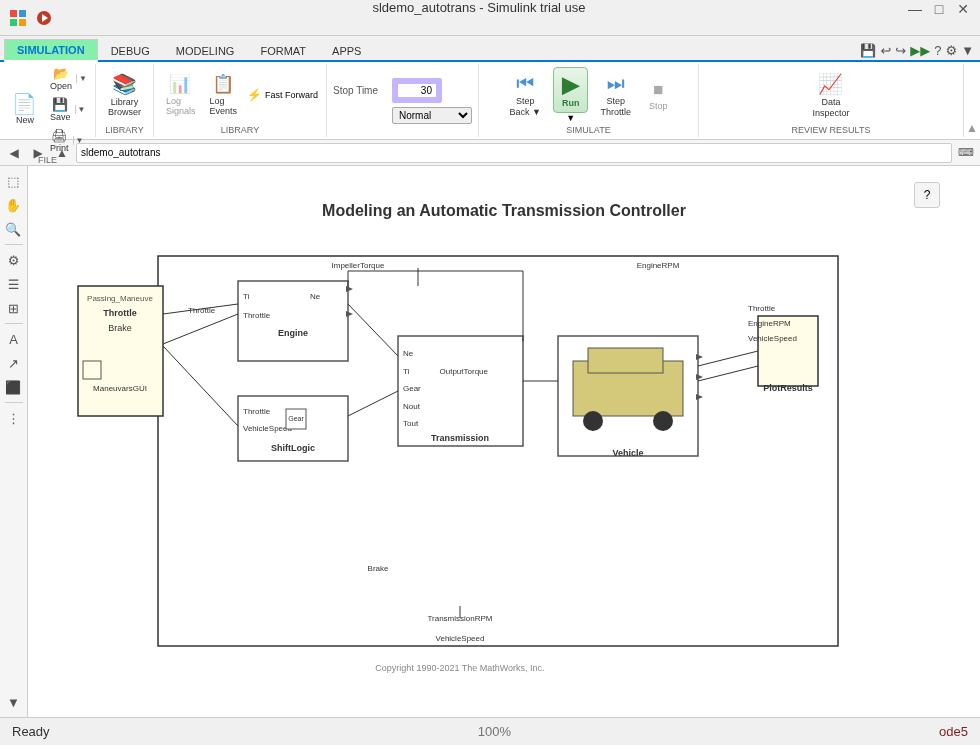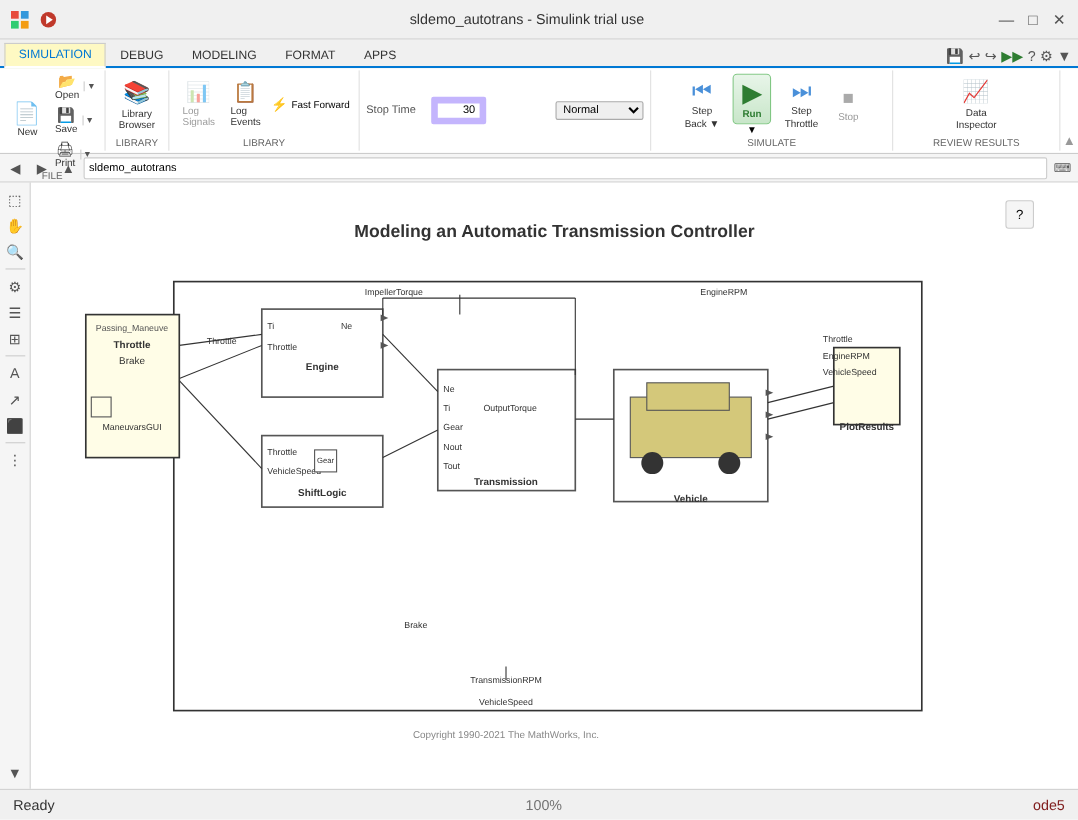--- a/index.html
+++ b/index.html
@@ -3,21 +3,20 @@
   <meta charset="utf-8">
   <style>
     * { box-sizing: border-box; margin: 0; padding: 0; }
     body { font-family: 'Segoe UI', Arial, sans-serif; font-size: 11px; background: #f0f0f0; width: 980px; height: 745px; overflow: hidden; }
 
     
     .titlebar {
       background: #f0f0f0;
       height: 36px;
       display: flex;
-      align-items: center;
       justify-content: space-between;
       padding: 0 8px;
       border-bottom: 1px solid #ccc;
     }
     .titlebar-logo { display: flex; align-items: center; gap: 4px; }
     .titlebar-title { font-size: 13px; color: #333; flex: 1; text-align: center; }
     .titlebar-controls { display: flex; gap: 6px; }
     .titlebar-btn {
       width: 18px; height: 18px;
       display: flex; align-items: center; justify-content: center;
@@ -36,25 +35,25 @@
     .ribbon-tab {
       padding: 4px 12px;
       font-size: 11px;
       cursor: pointer;
       color: #333;
       text-transform: uppercase;
       border: 1px solid transparent;
       margin-bottom: -2px;
     }
     .ribbon-tab.active {
-      background: #fef9c3;
+      background: #86efac;
       border: 1px solid #ccc;
       border-bottom: 2px solid white;
       color: #0078d4;
-      font-weight: normal;
+      font-weight: bold;
     }
 
     
     .ribbon {
       background: white;
       border-bottom: 1px solid #ccc;
       display: flex;
       align-items: stretch;
       height: 78px;
       padding: 2px 0;
@@ -142,21 +141,21 @@
       align-items: center;
       padding: 3px 6px;
       cursor: pointer;
       font-size: 9px;
       color: #999;
     }
 
     
     .stoptime-group {
       display: flex;
-      flex-direction: row;
+      flex-direction: column;
       padding: 4px 6px;
       border-right: 1px solid #e0e0e0;
       justify-content: center;
       gap: 4px;
     }
     .stoptime-row {
       display: flex;
       align-items: center;
       gap: 4px;
       font-size: 10px;

